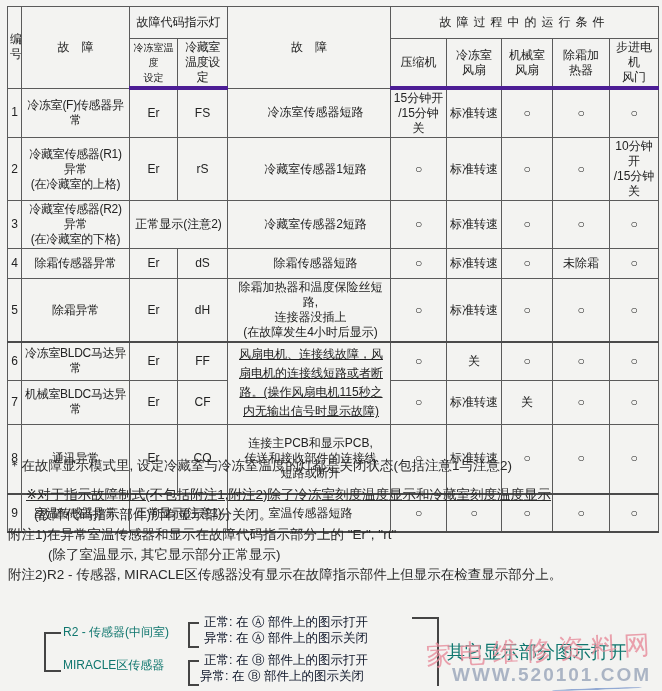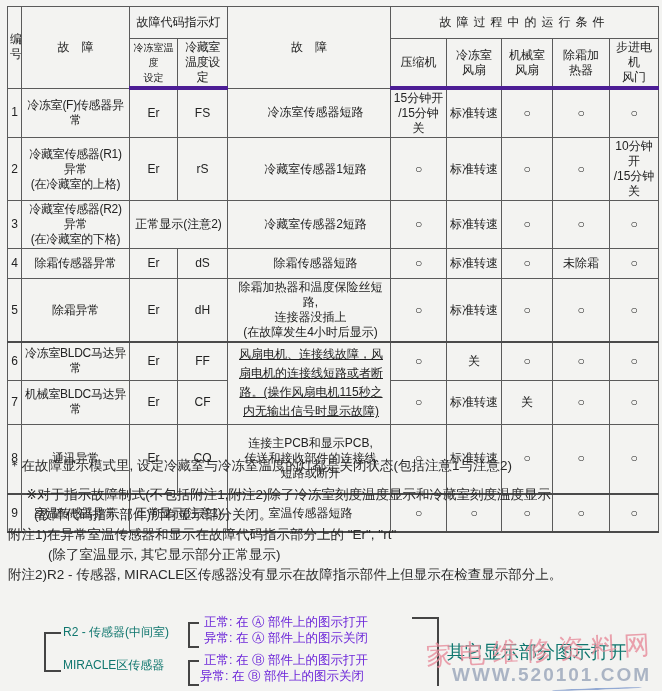--- a/index.html
+++ b/index.html
@@ -65,29 +65,29 @@
   td.desc.pad-lg{padding-left:15px;}
   td.desc.pad-sm{padding-left:5px;}
   td.desc.merged{padding-left:6px;line-height:19px;text-decoration:underline;}
   td.cond{font-size:11px;line-height:14px;white-space:pre-line;}
   td.circle{font-size:13px;}
 
   
   .notes{position:absolute;left:8px;top:456px;width:650px;font-size:13.5px;color:#2a2a2a;}
   .notes .line{height:20px;line-height:20px;white-space:nowrap;}
   .notes .gap-after{margin-bottom:9px;}
-  .ind-1{padding-left:18px;}
+  .ind-1{padding-left:18px;text-decoration:underline;}
   .ind-2{padding-left:26px;}
   .ind-3{padding-left:40px;}
 
   
   .diagram{position:absolute;left:0;top:0;width:662px;height:691px;pointer-events:none;}
   .diagram *{position:absolute;}
   .lbl{font-size:12px;color:#0f766e;white-space:nowrap;line-height:14px;}
-  .pair-line{font-size:12.5px;color:#6d28d9;white-space:nowrap;line-height:15px;}
+  .pair-line{font-size:12.5px;color:#0f172a;white-space:nowrap;line-height:15px;}
   .bracket-left{
     left:44px;top:632px;width:15px;height:36px;
     border-left:2px solid #444;border-top:2px solid #444;border-bottom:2px solid #444;
   }
   .bracket-a{left:188px;top:622px;width:9px;height:22px;
     border-left:2px solid #444;border-top:2px solid #444;border-bottom:2px solid #444;}
   .bracket-b{left:188px;top:660px;width:9px;height:22px;
     border-left:2px solid #444;border-top:2px solid #444;border-bottom:2px solid #444;}
   .bracket-right{
     left:412px;top:617px;width:25px;height:67px;

